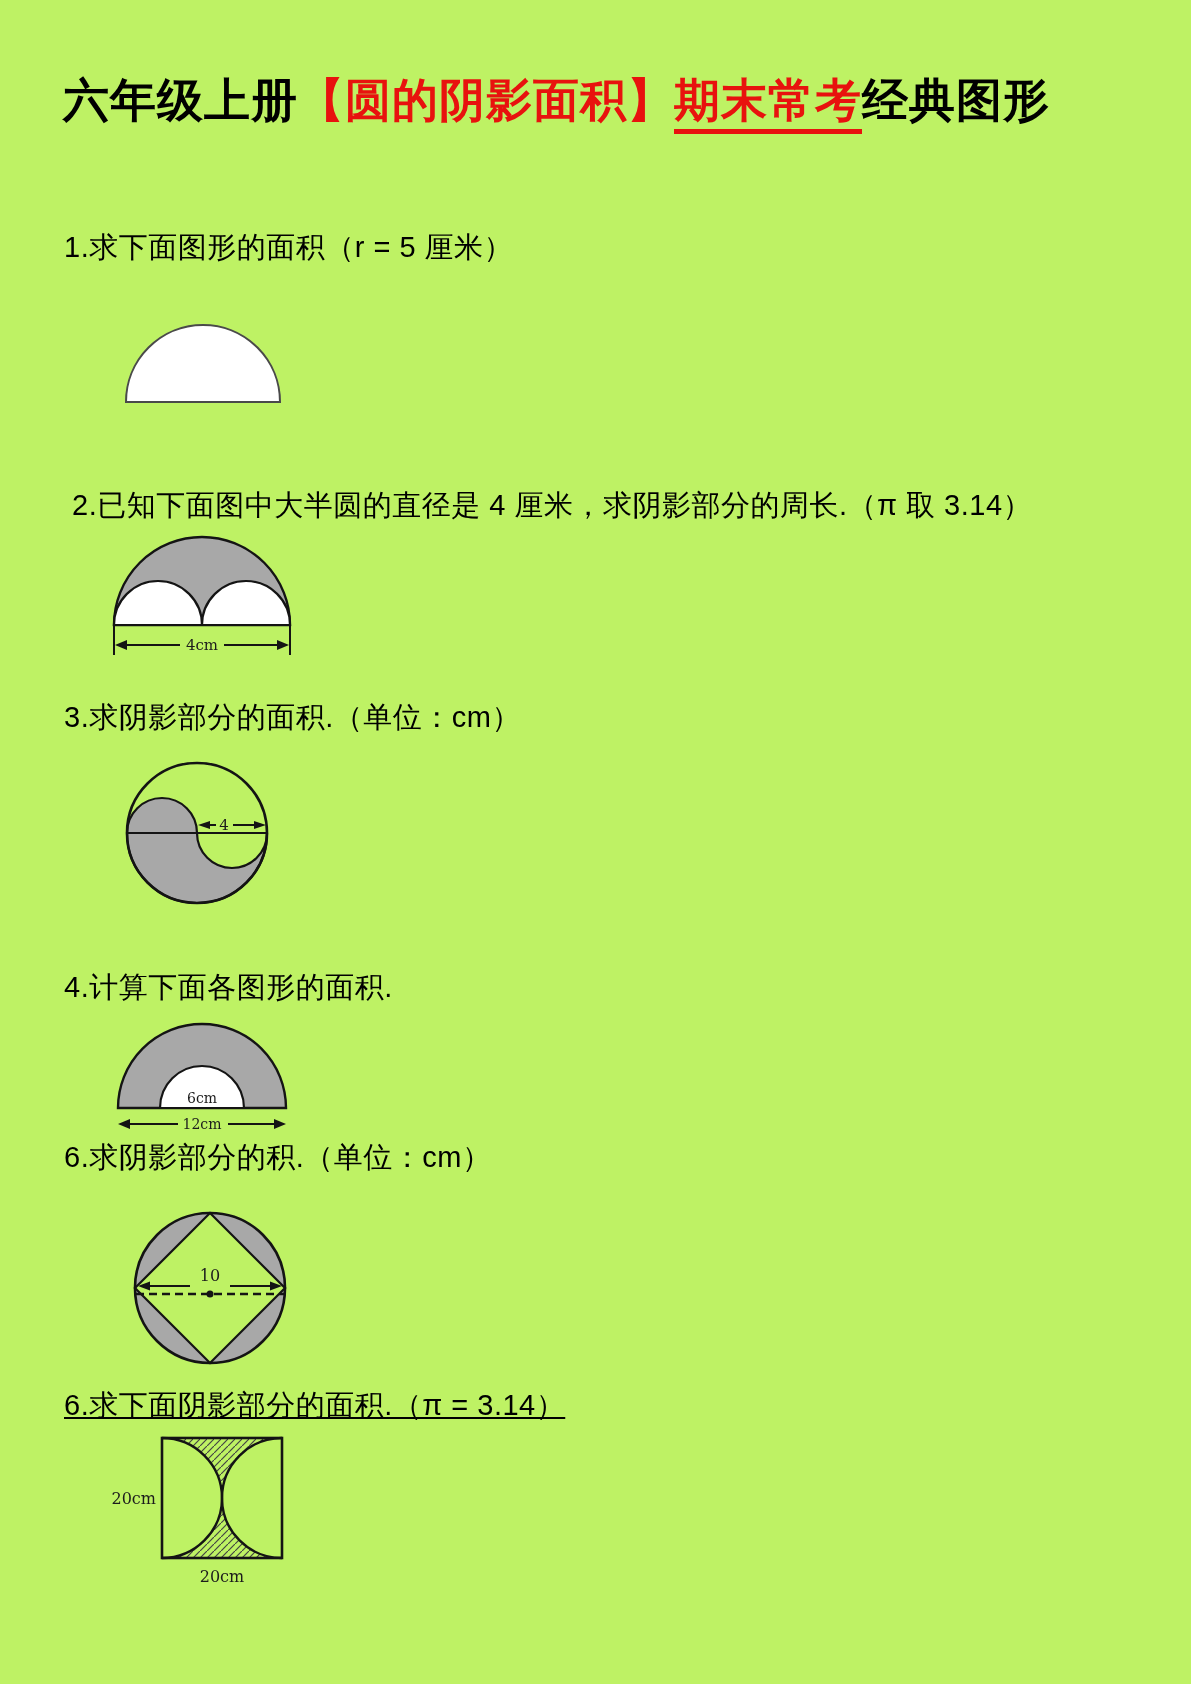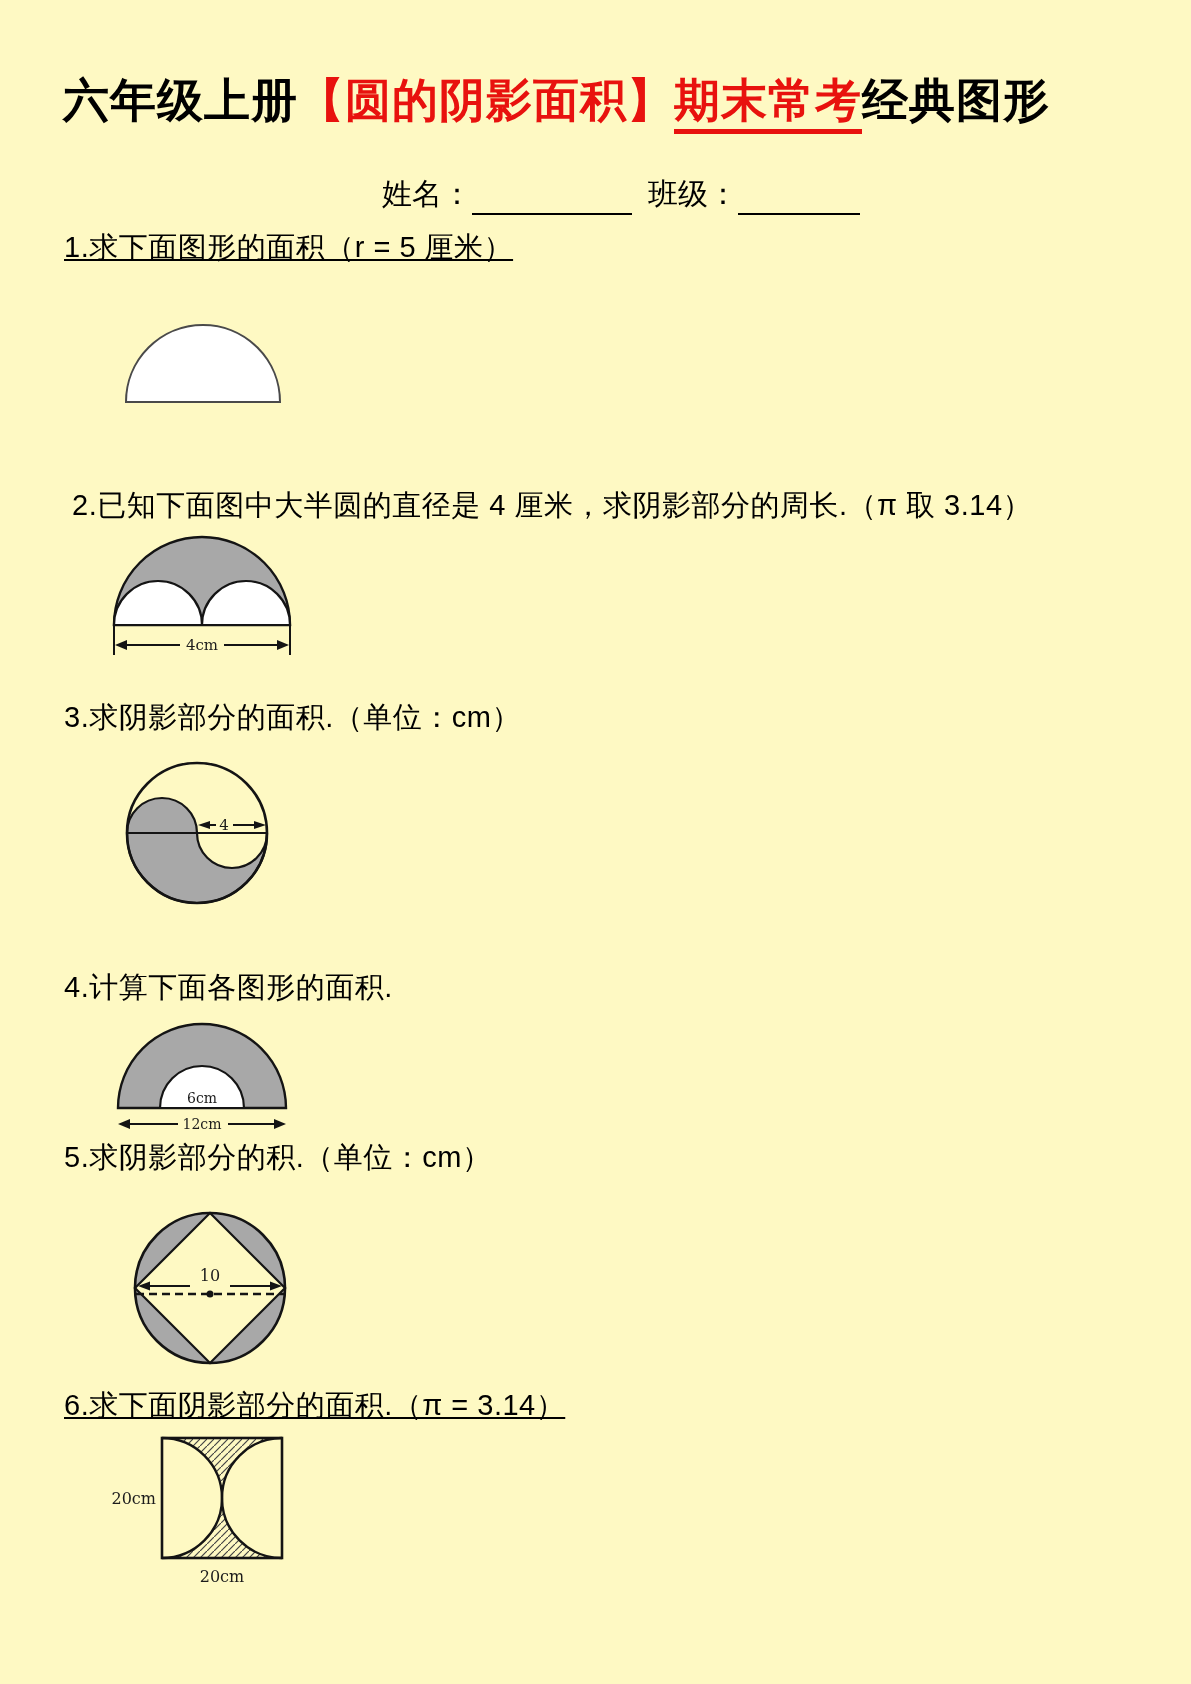--- a/index.html
+++ b/index.html
@@ -1,16 +1,16 @@
 <!DOCTYPE html>
 <html style="--accent-red: #e8120e; --shade-gray: #a8a8a8; --ink: #141414;"><head>
 <meta charset="utf-8">
 <style>
   html,body{margin:0;padding:0;background:#e9e9e9;}
-  .page{position:relative;width:1191px;height:1684px;margin:0 auto;background:#fef9c3;
+  .page{position:relative;width:1191px;height:1684px;margin:0 auto;background:#bef264;
         font-family:"Liberation Sans","DejaVu Sans",sans-serif;color:#000;overflow:hidden;}
   .title{position:absolute;left:63px;top:70px;font-size:46px;font-weight:900;white-space:nowrap;letter-spacing:1px;}
   .title .red{color:var(--accent-red,#e8120e);}
   .title .u{border-bottom:5px solid var(--accent-red,#e8120e);padding-bottom:3px;}
   .header-row{position:absolute;left:382px;top:174px;font-size:30px;display:flex;align-items:flex-end;white-space:nowrap;}
   .blank{display:inline-block;border-bottom:2px solid #000;height:36px;}
   .blank.name{width:160px;margin-right:16px;}
   .blank.cls{width:122px;}
   .problem{position:absolute;left:64px;font-size:29px;white-space:nowrap;letter-spacing:0.5px;}
   .fig{position:absolute;}
@@ -21,28 +21,22 @@
 </style>
 </head>
 <body>
 
 <div class="page">
 
   <div class="title">
     <span>六年级上册</span><span class="red">【圆的阴影面积】</span><span class="red u">期末常考</span><span>经典图形</span>
   </div>
 
-  <div class="header-row">
-    <span>姓名：</span>
-    <span class="blank name"></span>
-    <span>班级：</span>
-    <span class="blank cls"></span>
-  </div>
 
-  <div class="problem" style="top:228px;text-decoration:underline;">1.求下面图形的面积（r = 5 厘米）</div>
+  <div class="problem" style="top:228px;">1.求下面图形的面积（r = 5 厘米）</div>
   <svg class="fig" style="left:118px;top:318px;" width="170" height="90" viewBox="0 0 170 90">
     <path d="M 8 84 A 77 77 0 0 1 162 84 Z" fill="#ffffff" stroke="#4a4a4a" stroke-width="2"></path>
   </svg>
 
   <div class="problem" style="top:486px;margin-left:8px;">2.已知下面图中大半圆的直径是 4 厘米，求阴影部分的周长.（π 取 3.14）</div>
   <svg class="fig" style="left:100px;top:533px;" width="210" height="135" viewBox="0 0 210 135">
     <path class="shade ink" d="M 14 92 A 88 88 0 0 1 190 92 Z" stroke-width="2.4"></path>
     <path class="ink" d="M 14 92 A 44 44 0 0 1 102 92 Z" fill="#ffffff" stroke-width="2.2"></path>
     <path class="ink" d="M 102 92 A 44 44 0 0 1 190 92 Z" fill="#ffffff" stroke-width="2.2"></path>
     <line class="ink" x1="14" y1="92" x2="14" y2="122" stroke-width="2"></line>
@@ -71,21 +65,21 @@
     <path class="shade ink" d="M 16 88 A 84 84 0 0 1 184 88 Z" stroke-width="2.4"></path>
     <path class="ink" d="M 58 88 A 42 42 0 0 1 142 88 Z" fill="#ffffff" stroke-width="2.2"></path>
     <text class="dim" x="100" y="83" text-anchor="middle" style="font-size:14px">6cm</text>
     <polygon class="ah" points="16,104 28,99 28,109"></polygon>
     <polygon class="ah" points="184,104 172,99 172,109"></polygon>
     <line class="ink" x1="27" y1="104" x2="76" y2="104" stroke-width="2"></line>
     <line class="ink" x1="126" y1="104" x2="173" y2="104" stroke-width="2"></line>
     <text class="dim" x="100" y="109" text-anchor="middle" style="font-size:14px">12cm</text>
   </svg>
 
-  <div class="problem" style="top:1138px;">5.求阴影部分的积.（单位：cm）</div>
+  <div class="problem" style="top:1138px;">6.求阴影部分的积.（单位：cm）</div>
   <svg class="fig" style="left:130px;top:1208px;" width="160" height="160" viewBox="0 0 160 160">
     <path class="shade" fill-rule="evenodd" d="M 5 80 A 75 75 0 0 1 155 80 A 75 75 0 0 1 5 80 Z M 80 5 L 155 80 L 80 155 L 5 80 Z"></path>
     <circle class="ink" cx="80" cy="80" r="75" fill="none" stroke-width="2.6"></circle>
     <path class="ink" d="M 80 5 L 155 80 L 80 155 L 5 80 Z" fill="none" stroke-width="2.2"></path>
     <polygon class="ah" points="8,78 20,73.5 20,82.5"></polygon>
     <polygon class="ah" points="152,78 140,73.5 140,82.5"></polygon>
     <line class="ink" x1="19" y1="78" x2="60" y2="78" stroke-width="2"></line>
     <line class="ink" x1="100" y1="78" x2="141" y2="78" stroke-width="2"></line>
     <text class="dim" x="80" y="73" text-anchor="middle" style="font-size:16px">10</text>
     <line class="ink" x1="6" y1="86" x2="154" y2="86" stroke-width="2.4" stroke-dasharray="8 5"></line>

